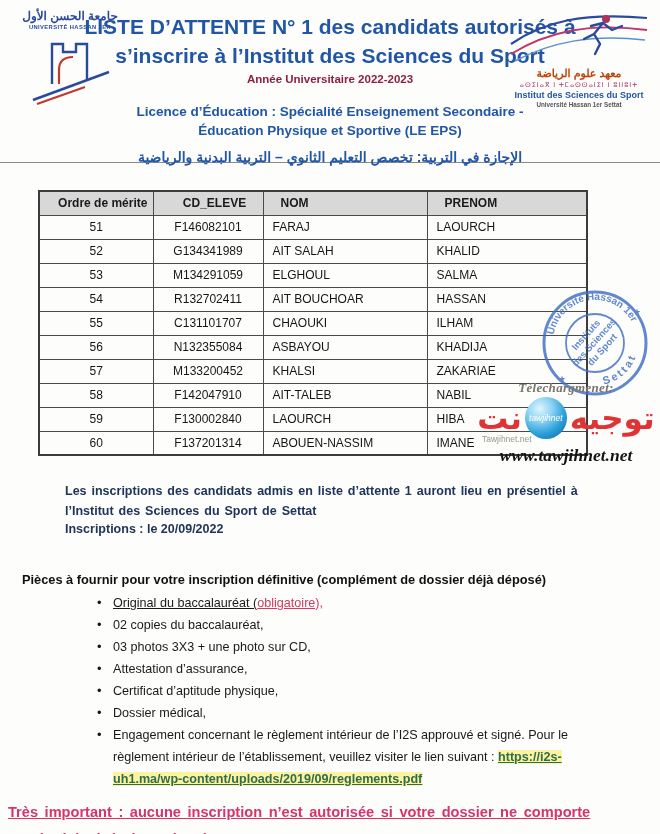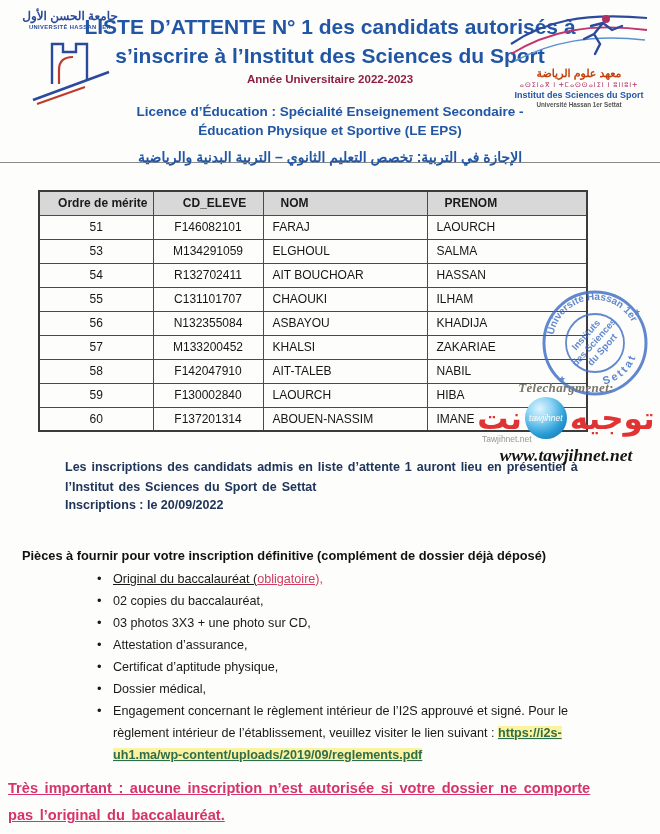--- a/index.html
+++ b/index.html
@@ -129,20 +129,26 @@
         <th class="center">Ordre de mérite</th>
         <th class="center">CD_ELEVE</th>
         <th>NOM</th>
         <th>PRENOM</th>
       </tr>
       <tr>
         <td class="center">51</td>
         <td class="center">F146082101</td>
         <td class="left">FARAJ</td>
         <td class="left">LAOURCH</td>
+      </tr>
+      <tr>
+        <td class="center">52</td>
+        <td class="center">G134341989</td>
+        <td class="left">AIT SALAH</td>
+        <td class="left">KHALID</td>
       </tr>
       <tr>
         <td class="center">53</td>
         <td class="center">M134291059</td>
         <td class="left">ELGHOUL</td>
         <td class="left">SALMA</td>
       </tr>
       <tr>
         <td class="center">54</td>
         <td class="center">R132702411</td>

